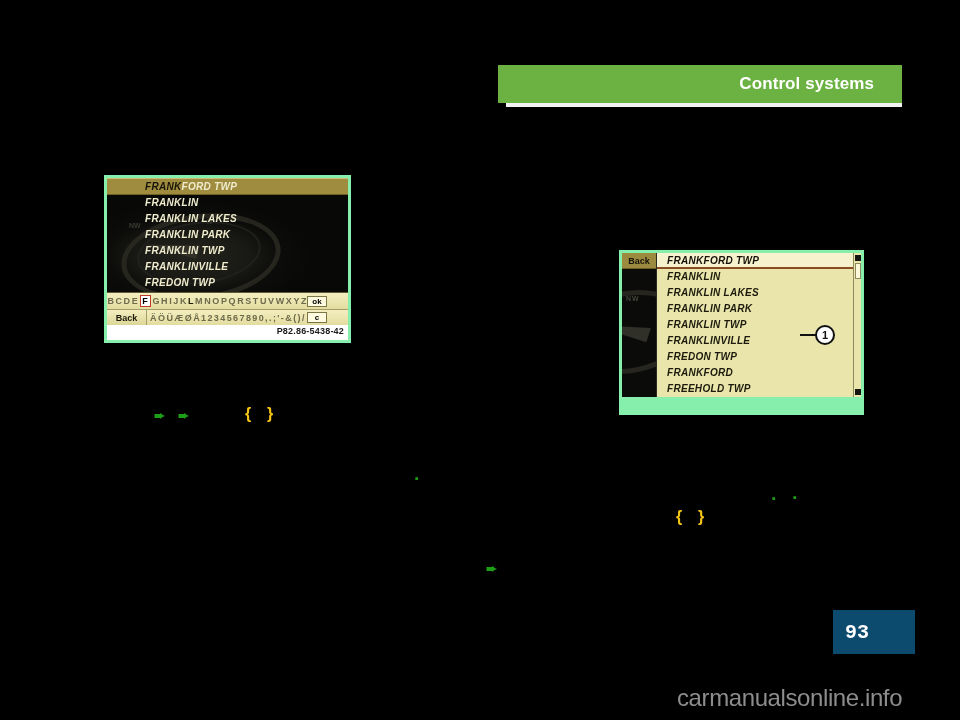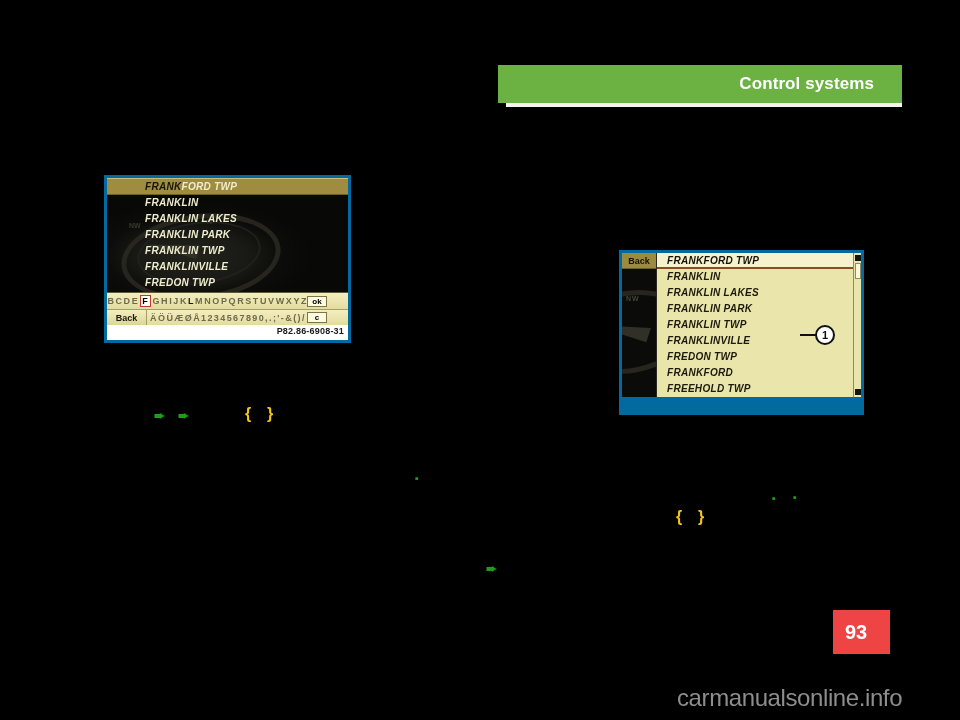--- a/index.html
+++ b/index.html
@@ -42,23 +42,24 @@
     font-weight: bold;
     letter-spacing: 0.1px;
     white-space: nowrap;
   }
 
   
   .page-badge {
     position: absolute;
     left: 833px;
     top: 610px;
-    width: 57px;
+    width: 82px;
     height: 44px;
-    background: #ef4444;
+    background: #0c4a6e;
+    font-family: Liberation Mono, monospace;
   }
   .page-badge-number {
     position: absolute;
     left: 12px;
     top: 50%;
     transform: translateY(-50%);
     color: #ffffff;
     font-size: 20px;
     font-weight: bold;
   }
@@ -70,21 +71,21 @@
     top: 684px;
     color: #8d8d8d;
     font-size: 24px;
     letter-spacing: -0.4px;
     white-space: nowrap;
   }
 
   
   .figure {
     position: absolute;
-    background: #0369a1;
+    background: #86efac;
     box-sizing: border-box;
   }
   .figure-screen {
     position: relative;
     overflow: hidden;
     background: #0a0a08;
   }
   .fig-caption {
     position: relative;
     height: 15px;
@@ -532,21 +533,21 @@
             <span class="kb-char">(</span>
             <span class="kb-char">)</span>
             <span class="kb-char">/</span>
           </div>
         <div class="kb-key">c</div>
       </div>
     </div>
 
   </div>
   <div class="fig-caption">
-    <span>P82.86-6908-31</span>
+    <span>P82.86-5438-42</span>
   </div>
 </div>
 
 <div class="figure" id="figure-2">
   <div class="figure-screen">
 
     <div class="fig2-left">
       <div class="fig2-back">Back</div>
       <div class="fig2-compass">
         <div class="ring"></div>

